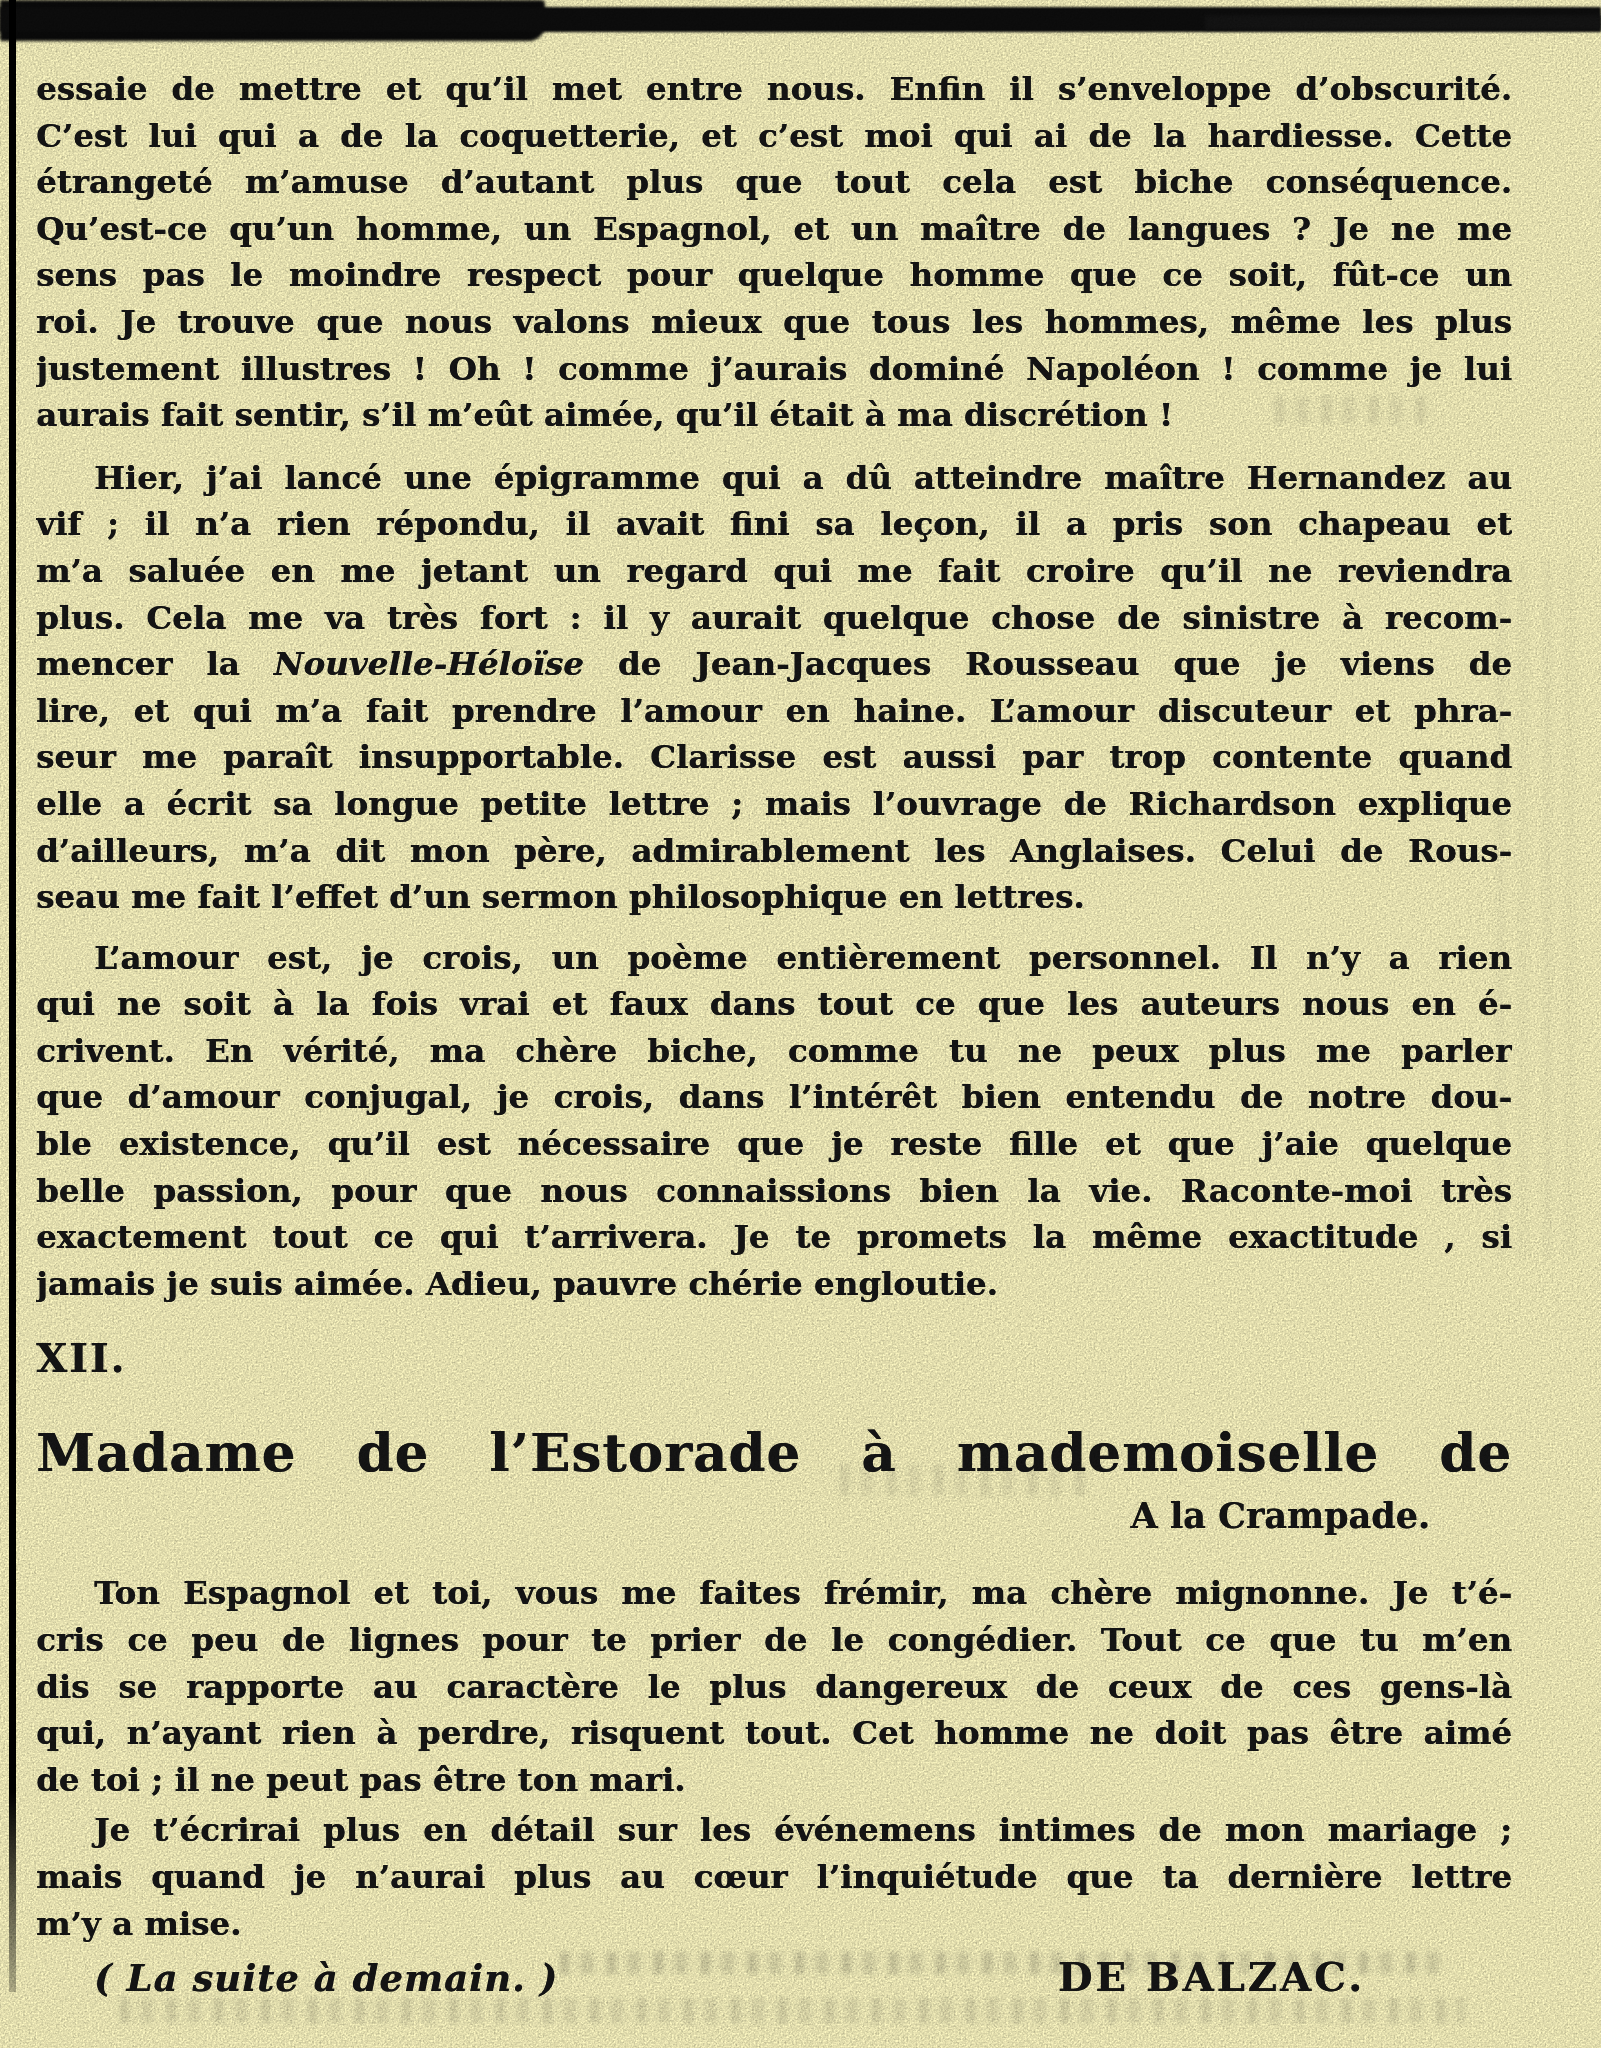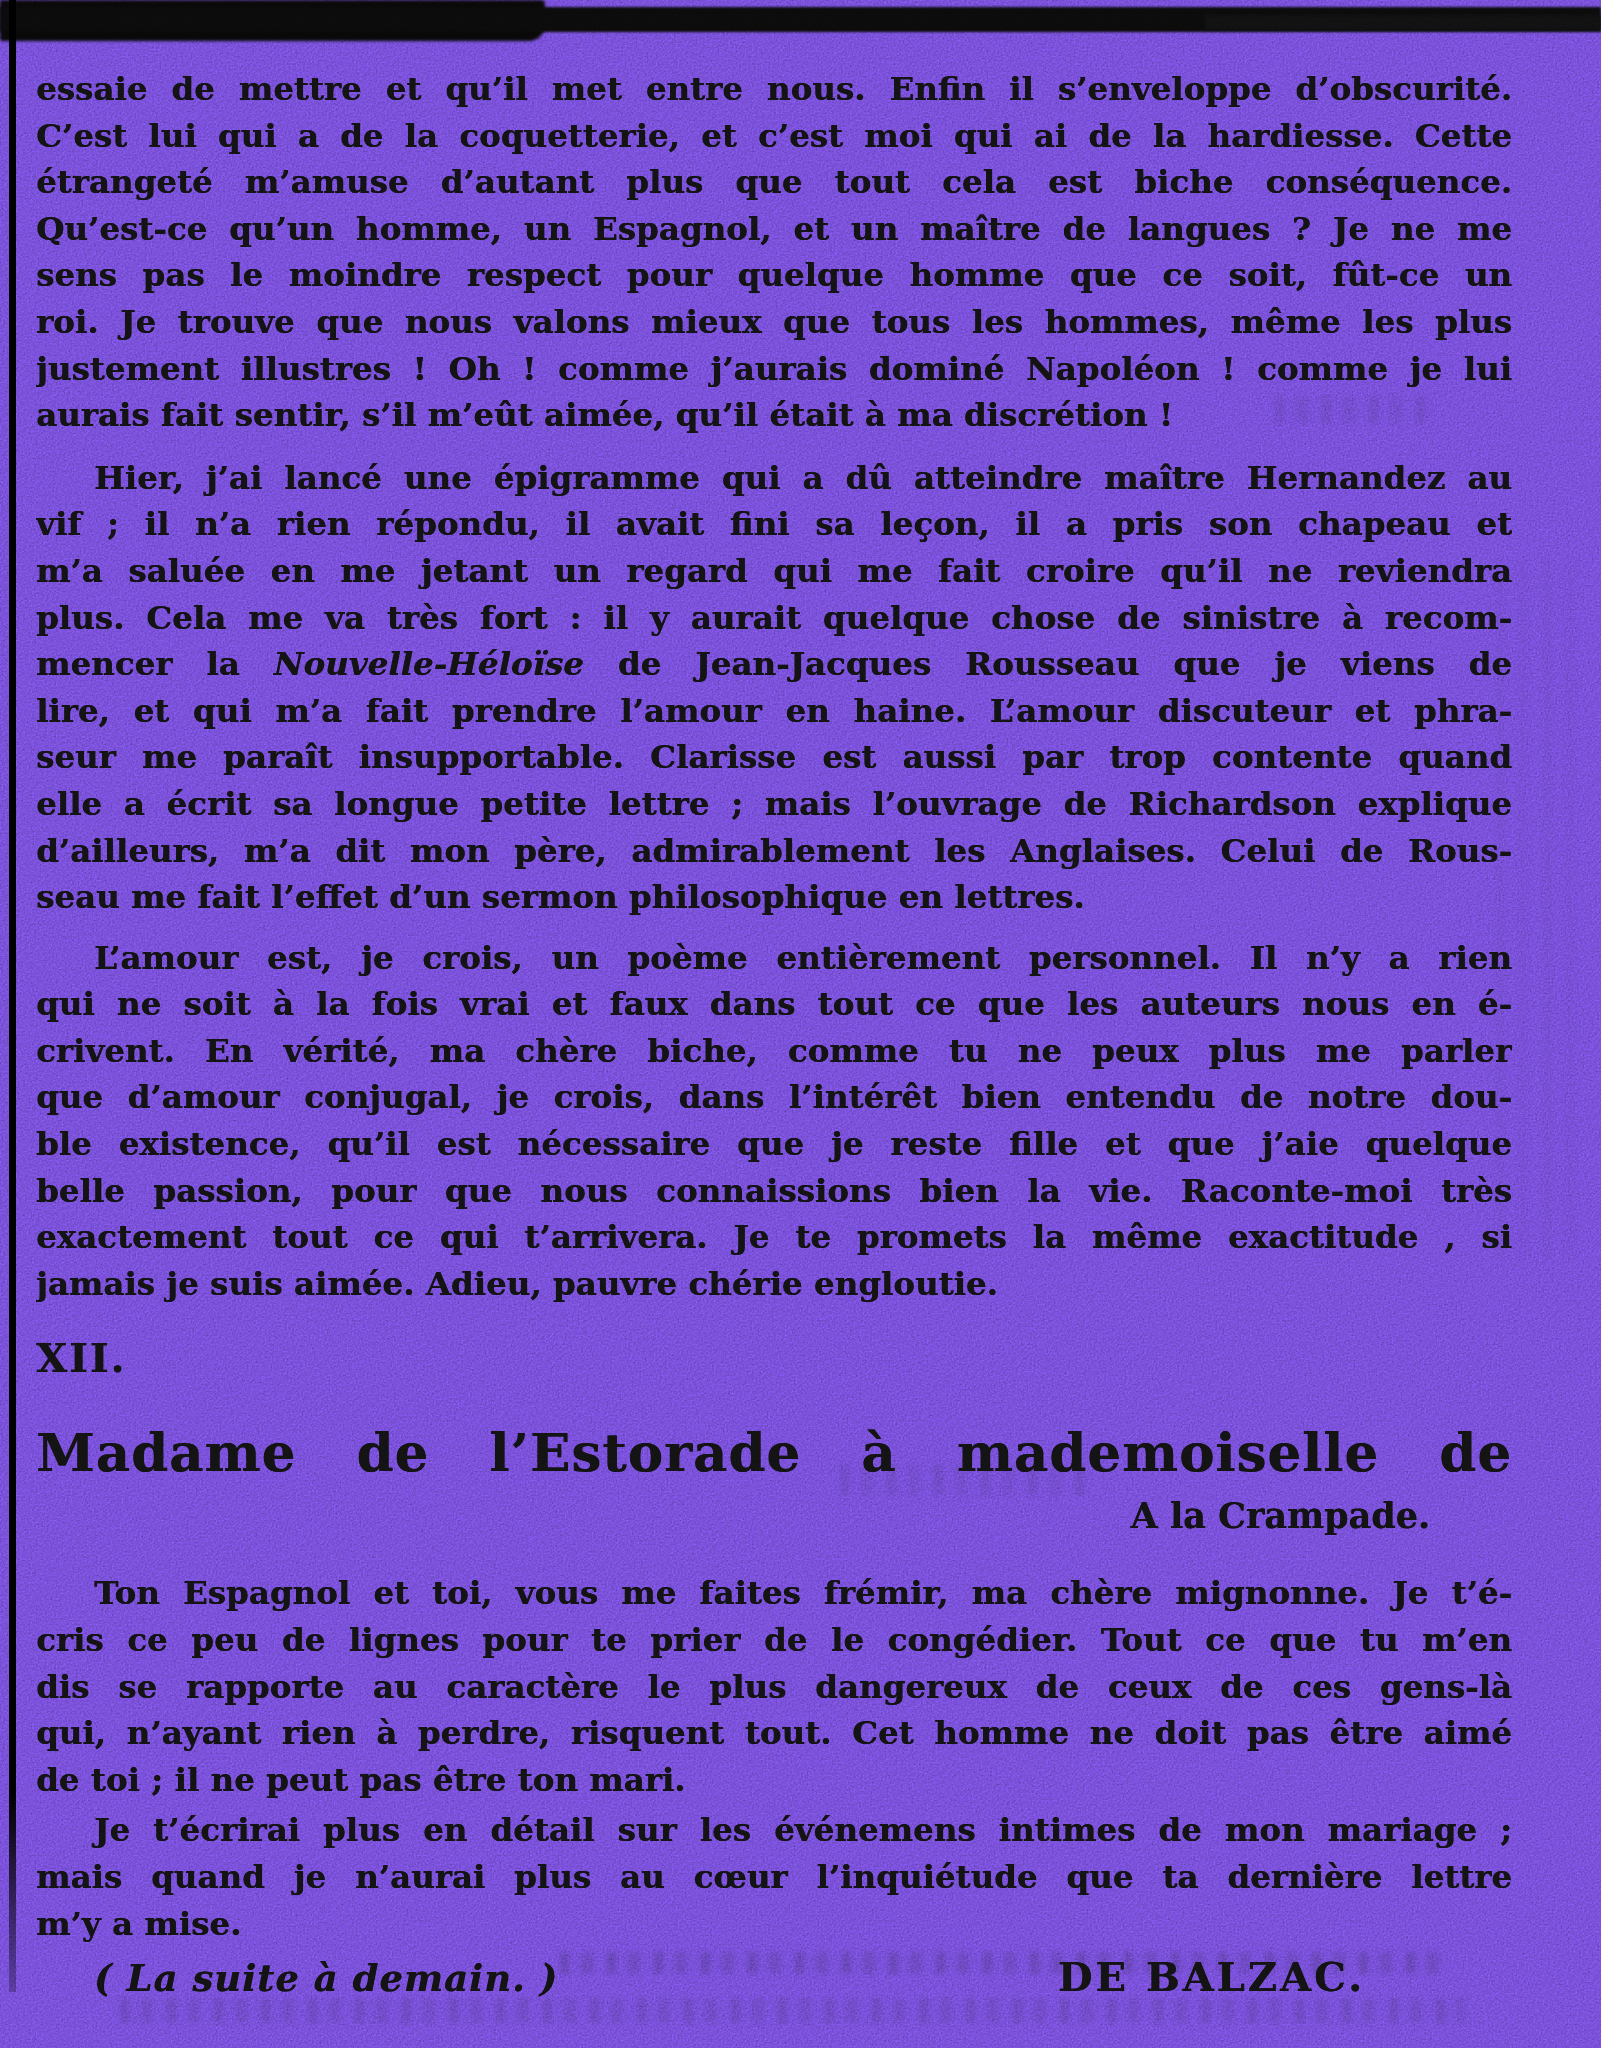--- a/index.html
+++ b/index.html
@@ -1,19 +1,19 @@
 <!DOCTYPE html>
 <html><head>
 <meta charset="utf-8">
 <style>
   html,body{margin:0;padding:0;background:#e8e7e3;}
   .page{
     position:relative;
     width:1601px;height:2048px;
-    background:#8b5cf6;
+    background:#fef9c3;
     overflow:hidden;
   }
   
   .rule-top-a{position:absolute;top:0;left:0;width:545px;height:41px;background:#0a0a0a;filter:blur(1.4px);border-radius:0 4px 16px 2px;}
   .rule-top-b{position:absolute;top:7px;left:0;width:1601px;height:25px;background:#0d0d0d;filter:blur(1.1px);}
   .rule-top-c{position:absolute;top:15px;left:1205px;width:396px;height:15px;background:#141414;filter:blur(1.4px);}
   .rule-left{position:absolute;left:9px;top:0;width:7px;height:1992px;
     background:linear-gradient(#000 0%,#000 90%,rgba(0,0,0,.25) 100%);
     filter:blur(.7px);}
   

